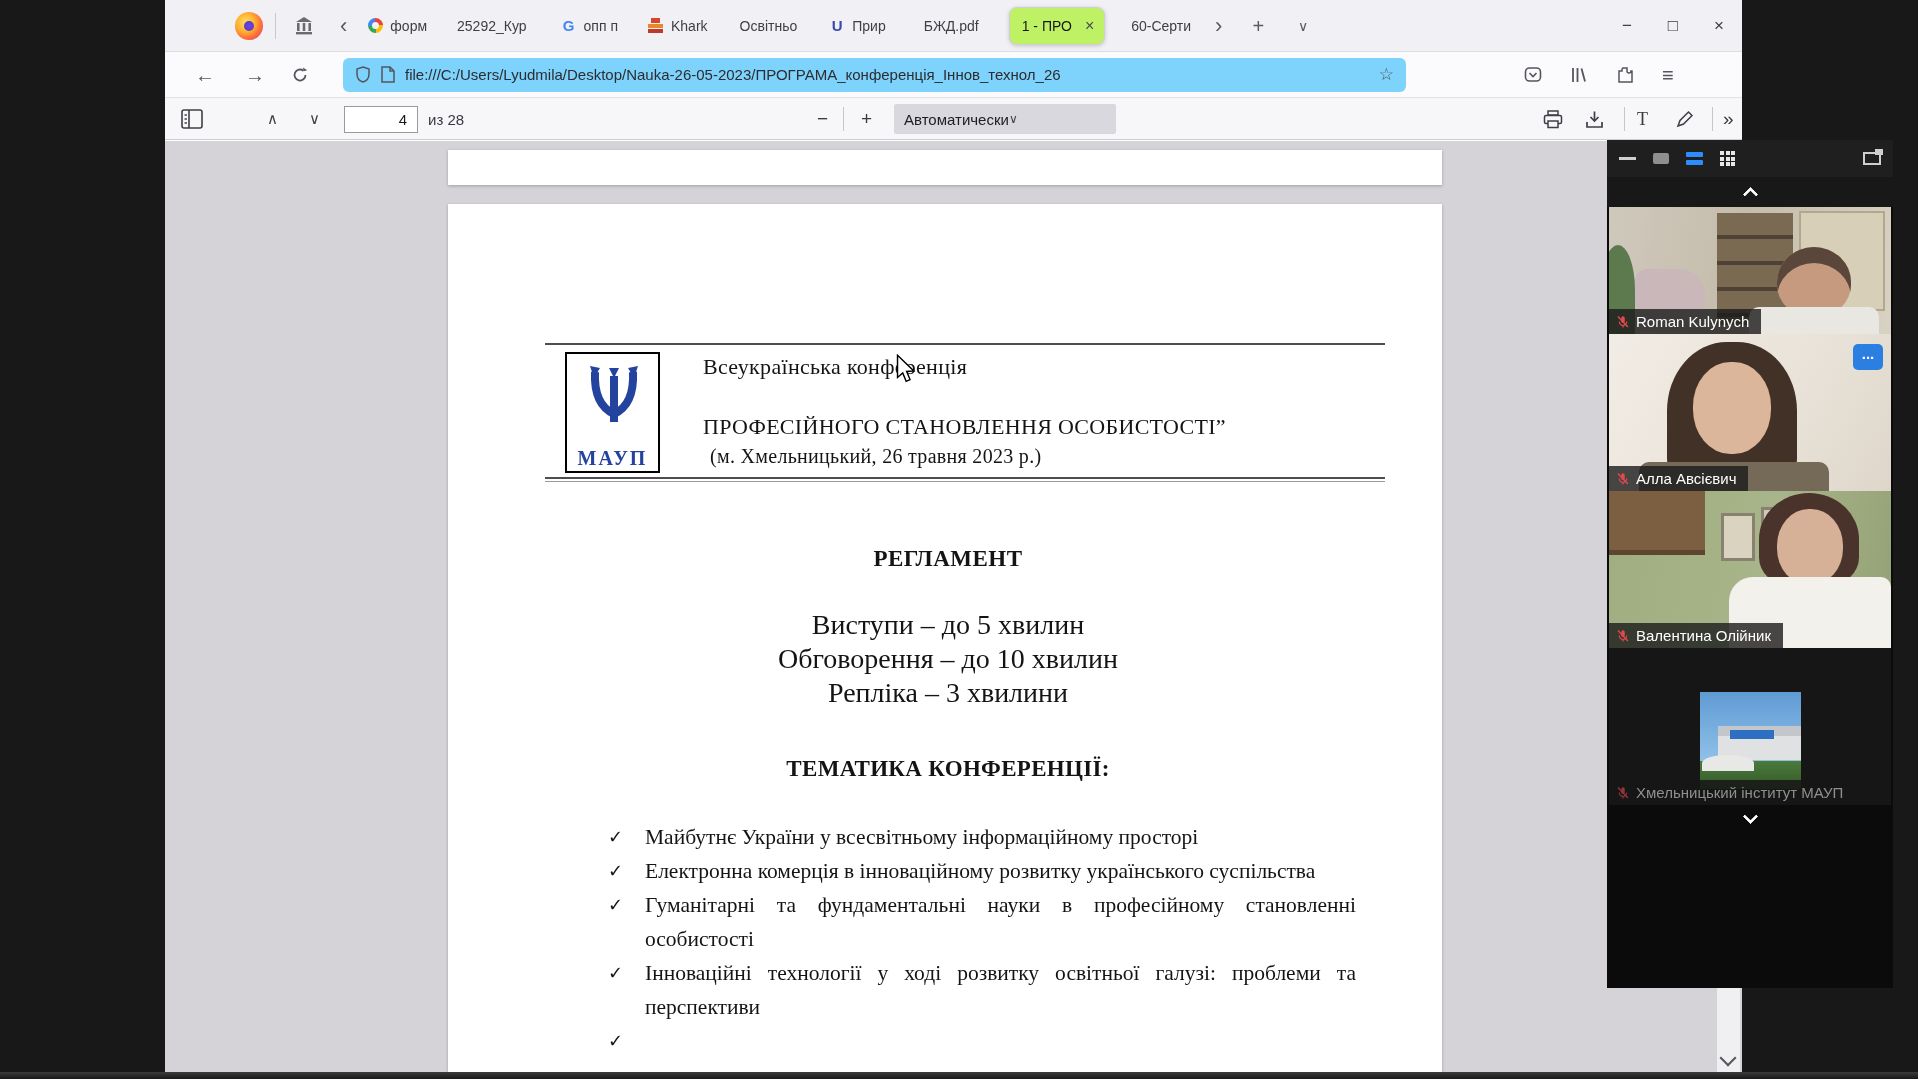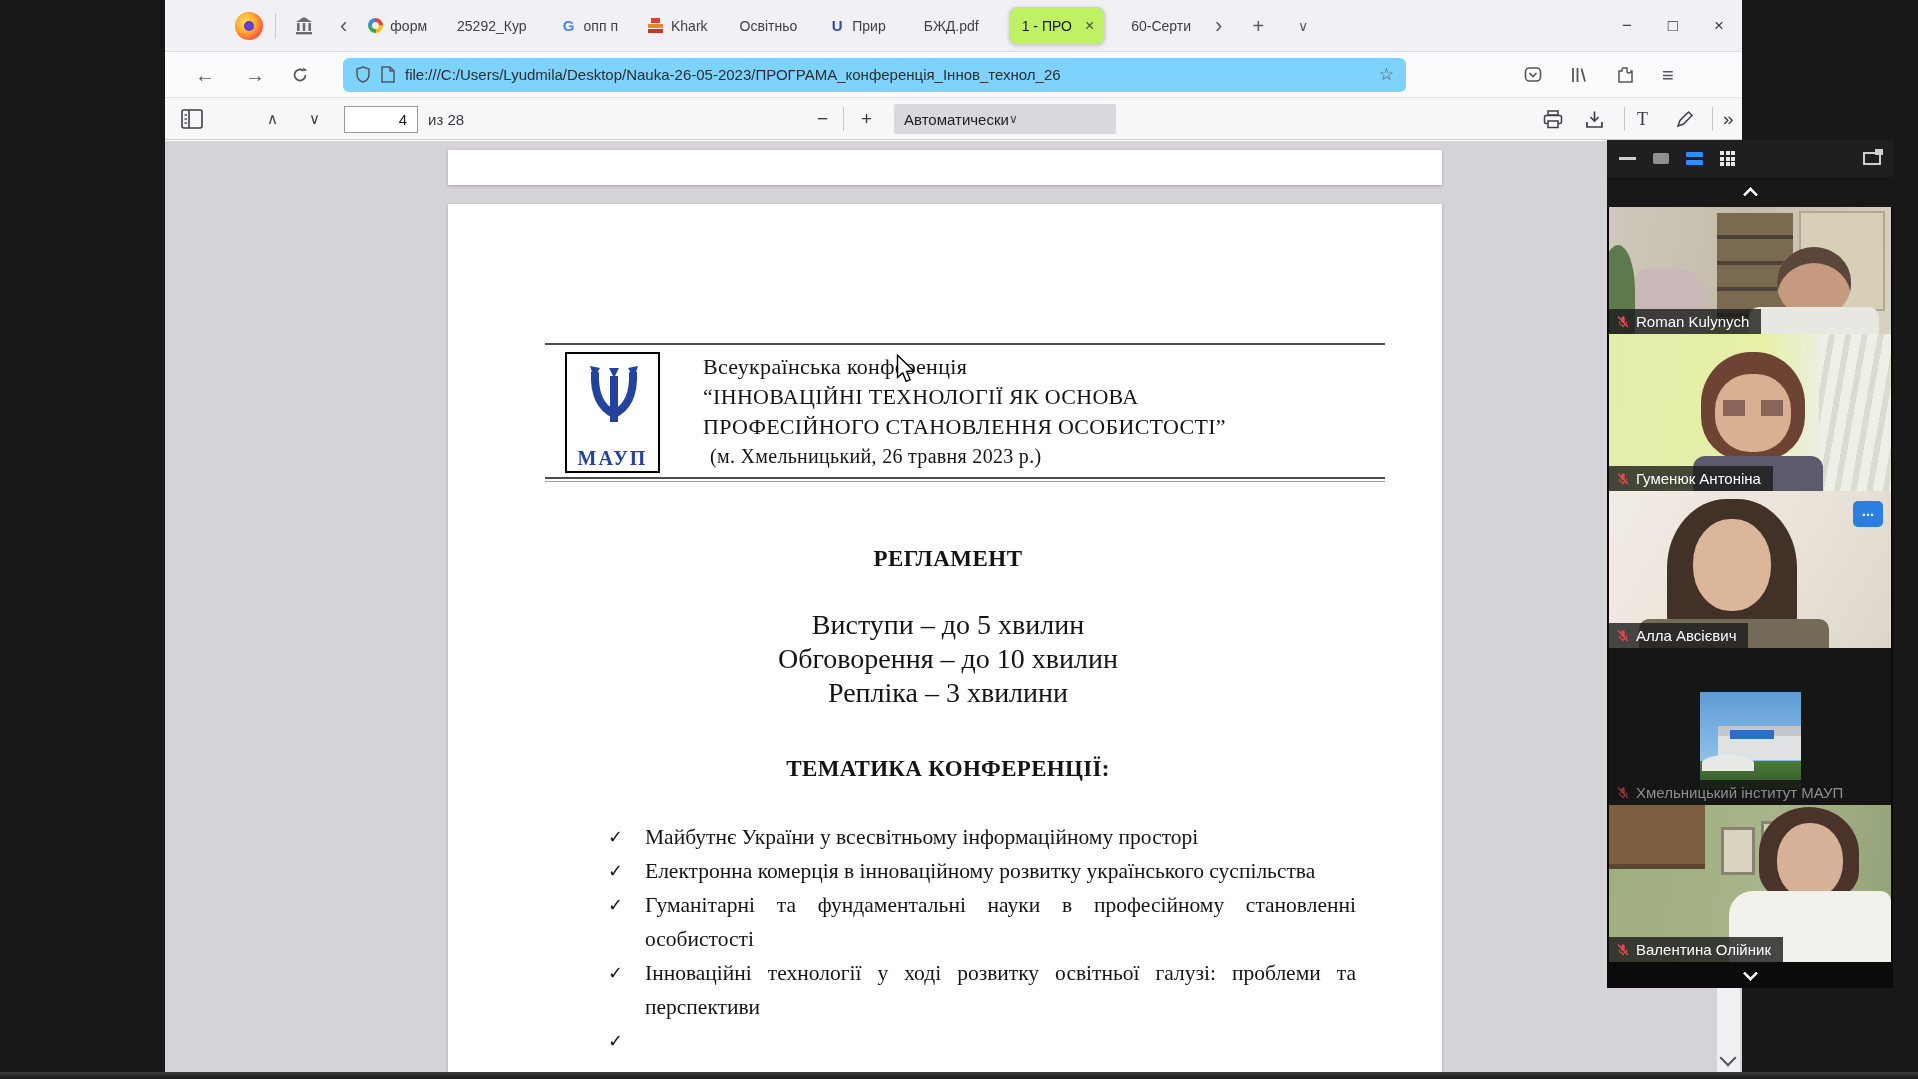--- a/index.html
+++ b/index.html
@@ -341,21 +341,20 @@
               <path d="M14 10 C13 32 20 46 33 52" stroke="#24439e" stroke-width="8" fill="none"></path>
               <path d="M52 10 C53 32 46 46 33 52" stroke="#24439e" stroke-width="8" fill="none"></path>
               <path d="M9 4 L19 6 L13 16 Z" fill="#24439e"></path>
               <path d="M57 4 L47 6 L53 16 Z" fill="#24439e"></path>
               <path d="M28 6 L38 6 L33 16 Z" fill="#24439e"></path>
             </svg>
             <div class="logo-text">МАУП</div>
           </div>
 
           <div class="hline" style="top:150px">Всеукраїнська конференція</div>
-          <div class="hline" style="top:180px">“ІННОВАЦІЙНІ ТЕХНОЛОГІЇ ЯК ОСНОВА</div>
           <div class="hline" style="top:210px">ПРОФЕСІЙНОГО СТАНОВЛЕННЯ ОСОБИСТОСТІ”</div>
           <div class="hline hl4" style="top:241px;left:262px">(м. Хмельницький, 26 травня 2023 р.)</div>
 
           <div class="rule-bot"></div>
           <div class="rule-bot2"></div>
 
           <div class="center-col">
             <div class="regl-title">РЕГЛАМЕНТ</div>
             <div class="rules">
               <div>Виступи – до 5 хвилин</div>
@@ -421,69 +420,34 @@
         <svg width="14" height="14" viewBox="0 0 16 16">
           <rect x="6" y="1.5" width="4" height="7.5" rx="2" fill="#e5484d"></rect>
           <path d="M3.8 7.5 a4.2 4.5 0 0 0 8.4 0" stroke="#e5484d" stroke-width="1.4" fill="none"></path>
           <line x1="8" y1="12" x2="8" y2="14.4" stroke="#e5484d" stroke-width="1.4"></line>
           <line x1="2.2" y1="1.6" x2="13.6" y2="13.6" stroke="#e5484d" stroke-width="1.6"></line>
         </svg>
         <span>Roman Kulynych</span>
       </div>
     </div>
 
-    <div class="tile t2">
-      <div class="curtain"></div>
-      <div class="hair"></div>
-        <div class="face"></div>
-      <div class="glasses"></div>
-        <div class="blouse"></div>
-      <div class="nametag">
-        <svg width="14" height="14" viewBox="0 0 16 16">
-          <rect x="6" y="1.5" width="4" height="7.5" rx="2" fill="#e5484d"></rect>
-          <path d="M3.8 7.5 a4.2 4.5 0 0 0 8.4 0" stroke="#e5484d" stroke-width="1.4" fill="none"></path>
-          <line x1="8" y1="12" x2="8" y2="14.4" stroke="#e5484d" stroke-width="1.4"></line>
-          <line x1="2.2" y1="1.6" x2="13.6" y2="13.6" stroke="#e5484d" stroke-width="1.6"></line>
-        </svg>
-        <span>Гуменюк Антоніна</span>
-      </div>
-    </div>
 
     <div class="tile t3">
       <div class="hair"></div>
         <div class="face"></div>
       <div class="body"></div>
       <div class="more-btn">...</div>
       <div class="nametag">
         <svg width="14" height="14" viewBox="0 0 16 16">
           <rect x="6" y="1.5" width="4" height="7.5" rx="2" fill="#e5484d"></rect>
           <path d="M3.8 7.5 a4.2 4.5 0 0 0 8.4 0" stroke="#e5484d" stroke-width="1.4" fill="none"></path>
           <line x1="8" y1="12" x2="8" y2="14.4" stroke="#e5484d" stroke-width="1.4"></line>
           <line x1="2.2" y1="1.6" x2="13.6" y2="13.6" stroke="#e5484d" stroke-width="1.6"></line>
         </svg>
         <span>Алла Авсієвич</span>
-      </div>
-    </div>
-
-    <div class="tile t5">
-      <div class="photo">
-        <div class="sky"></div>
-          <div class="bld"></div>
-          <div class="sign"></div>
-          <div class="grn"></div>
-          <div class="arch"></div>
-      </div>
-      <div class="nametag">
-        <svg width="14" height="14" viewBox="0 0 16 16" opacity="0.6">
-          <rect x="6" y="1.5" width="4" height="7.5" rx="2" fill="#e5484d"></rect>
-          <path d="M3.8 7.5 a4.2 4.5 0 0 0 8.4 0" stroke="#e5484d" stroke-width="1.4" fill="none"></path>
-          <line x1="8" y1="12" x2="8" y2="14.4" stroke="#e5484d" stroke-width="1.4"></line>
-          <line x1="2.2" y1="1.6" x2="13.6" y2="13.6" stroke="#e5484d" stroke-width="1.6"></line>
-        </svg>
-        <span>Хмельницький інститут МАУП</span>
       </div>
     </div>
 
     <div class="tile t4">
       <div class="shelf"></div>
       <div class="frame1"></div>
         <div class="frame2"></div>
       <div class="hair"></div>
         <div class="face"></div>
       <div class="blouse"></div>
@@ -491,19 +455,38 @@
         <svg width="14" height="14" viewBox="0 0 16 16">
           <rect x="6" y="1.5" width="4" height="7.5" rx="2" fill="#e5484d"></rect>
           <path d="M3.8 7.5 a4.2 4.5 0 0 0 8.4 0" stroke="#e5484d" stroke-width="1.4" fill="none"></path>
           <line x1="8" y1="12" x2="8" y2="14.4" stroke="#e5484d" stroke-width="1.4"></line>
           <line x1="2.2" y1="1.6" x2="13.6" y2="13.6" stroke="#e5484d" stroke-width="1.6"></line>
         </svg>
         <span>Валентина Олійник</span>
       </div>
     </div>
 
+    <div class="tile t5">
+      <div class="photo">
+        <div class="sky"></div>
+          <div class="bld"></div>
+          <div class="sign"></div>
+          <div class="grn"></div>
+          <div class="arch"></div>
+      </div>
+      <div class="nametag">
+        <svg width="14" height="14" viewBox="0 0 16 16" opacity="0.6">
+          <rect x="6" y="1.5" width="4" height="7.5" rx="2" fill="#e5484d"></rect>
+          <path d="M3.8 7.5 a4.2 4.5 0 0 0 8.4 0" stroke="#e5484d" stroke-width="1.4" fill="none"></path>
+          <line x1="8" y1="12" x2="8" y2="14.4" stroke="#e5484d" stroke-width="1.4"></line>
+          <line x1="2.2" y1="1.6" x2="13.6" y2="13.6" stroke="#e5484d" stroke-width="1.6"></line>
+        </svg>
+        <span>Хмельницький інститут МАУП</span>
+      </div>
+    </div>
+
     <div class="p-foot">
       <div class="chev-dn"></div>
     </div>
   </div>
 
   <div class="taskbar"></div>
 </div>
 
 </body></html>

